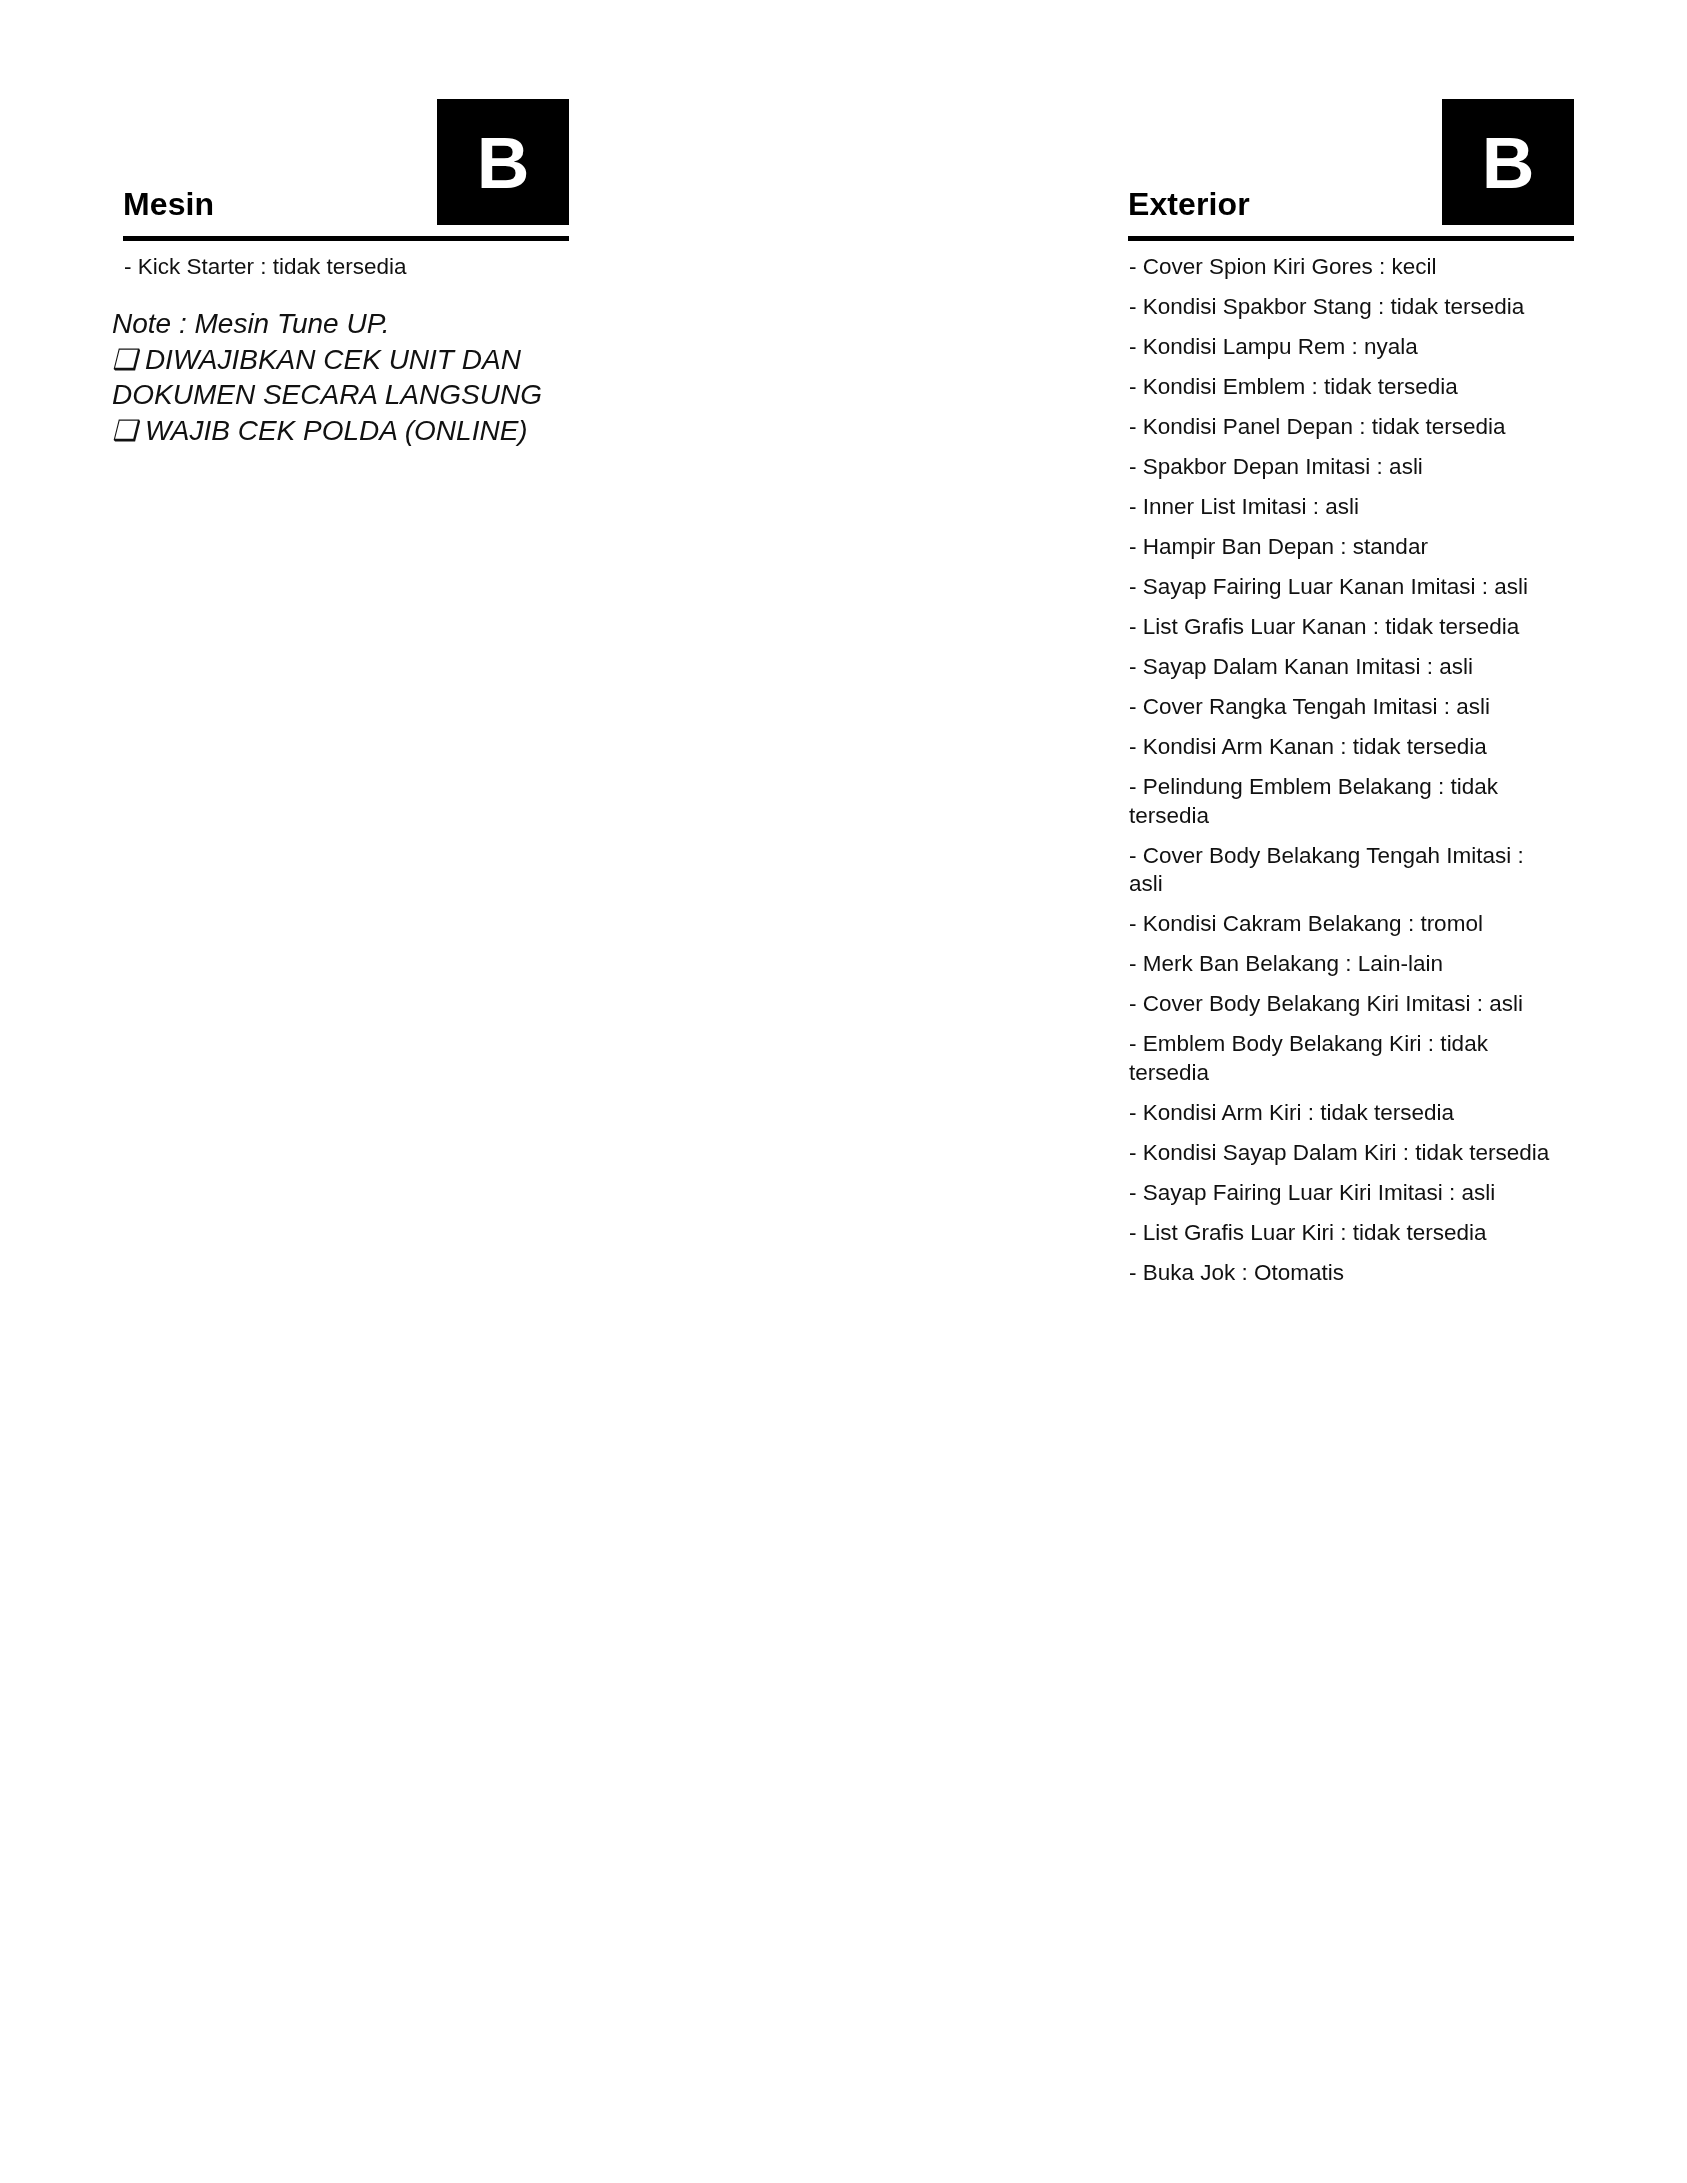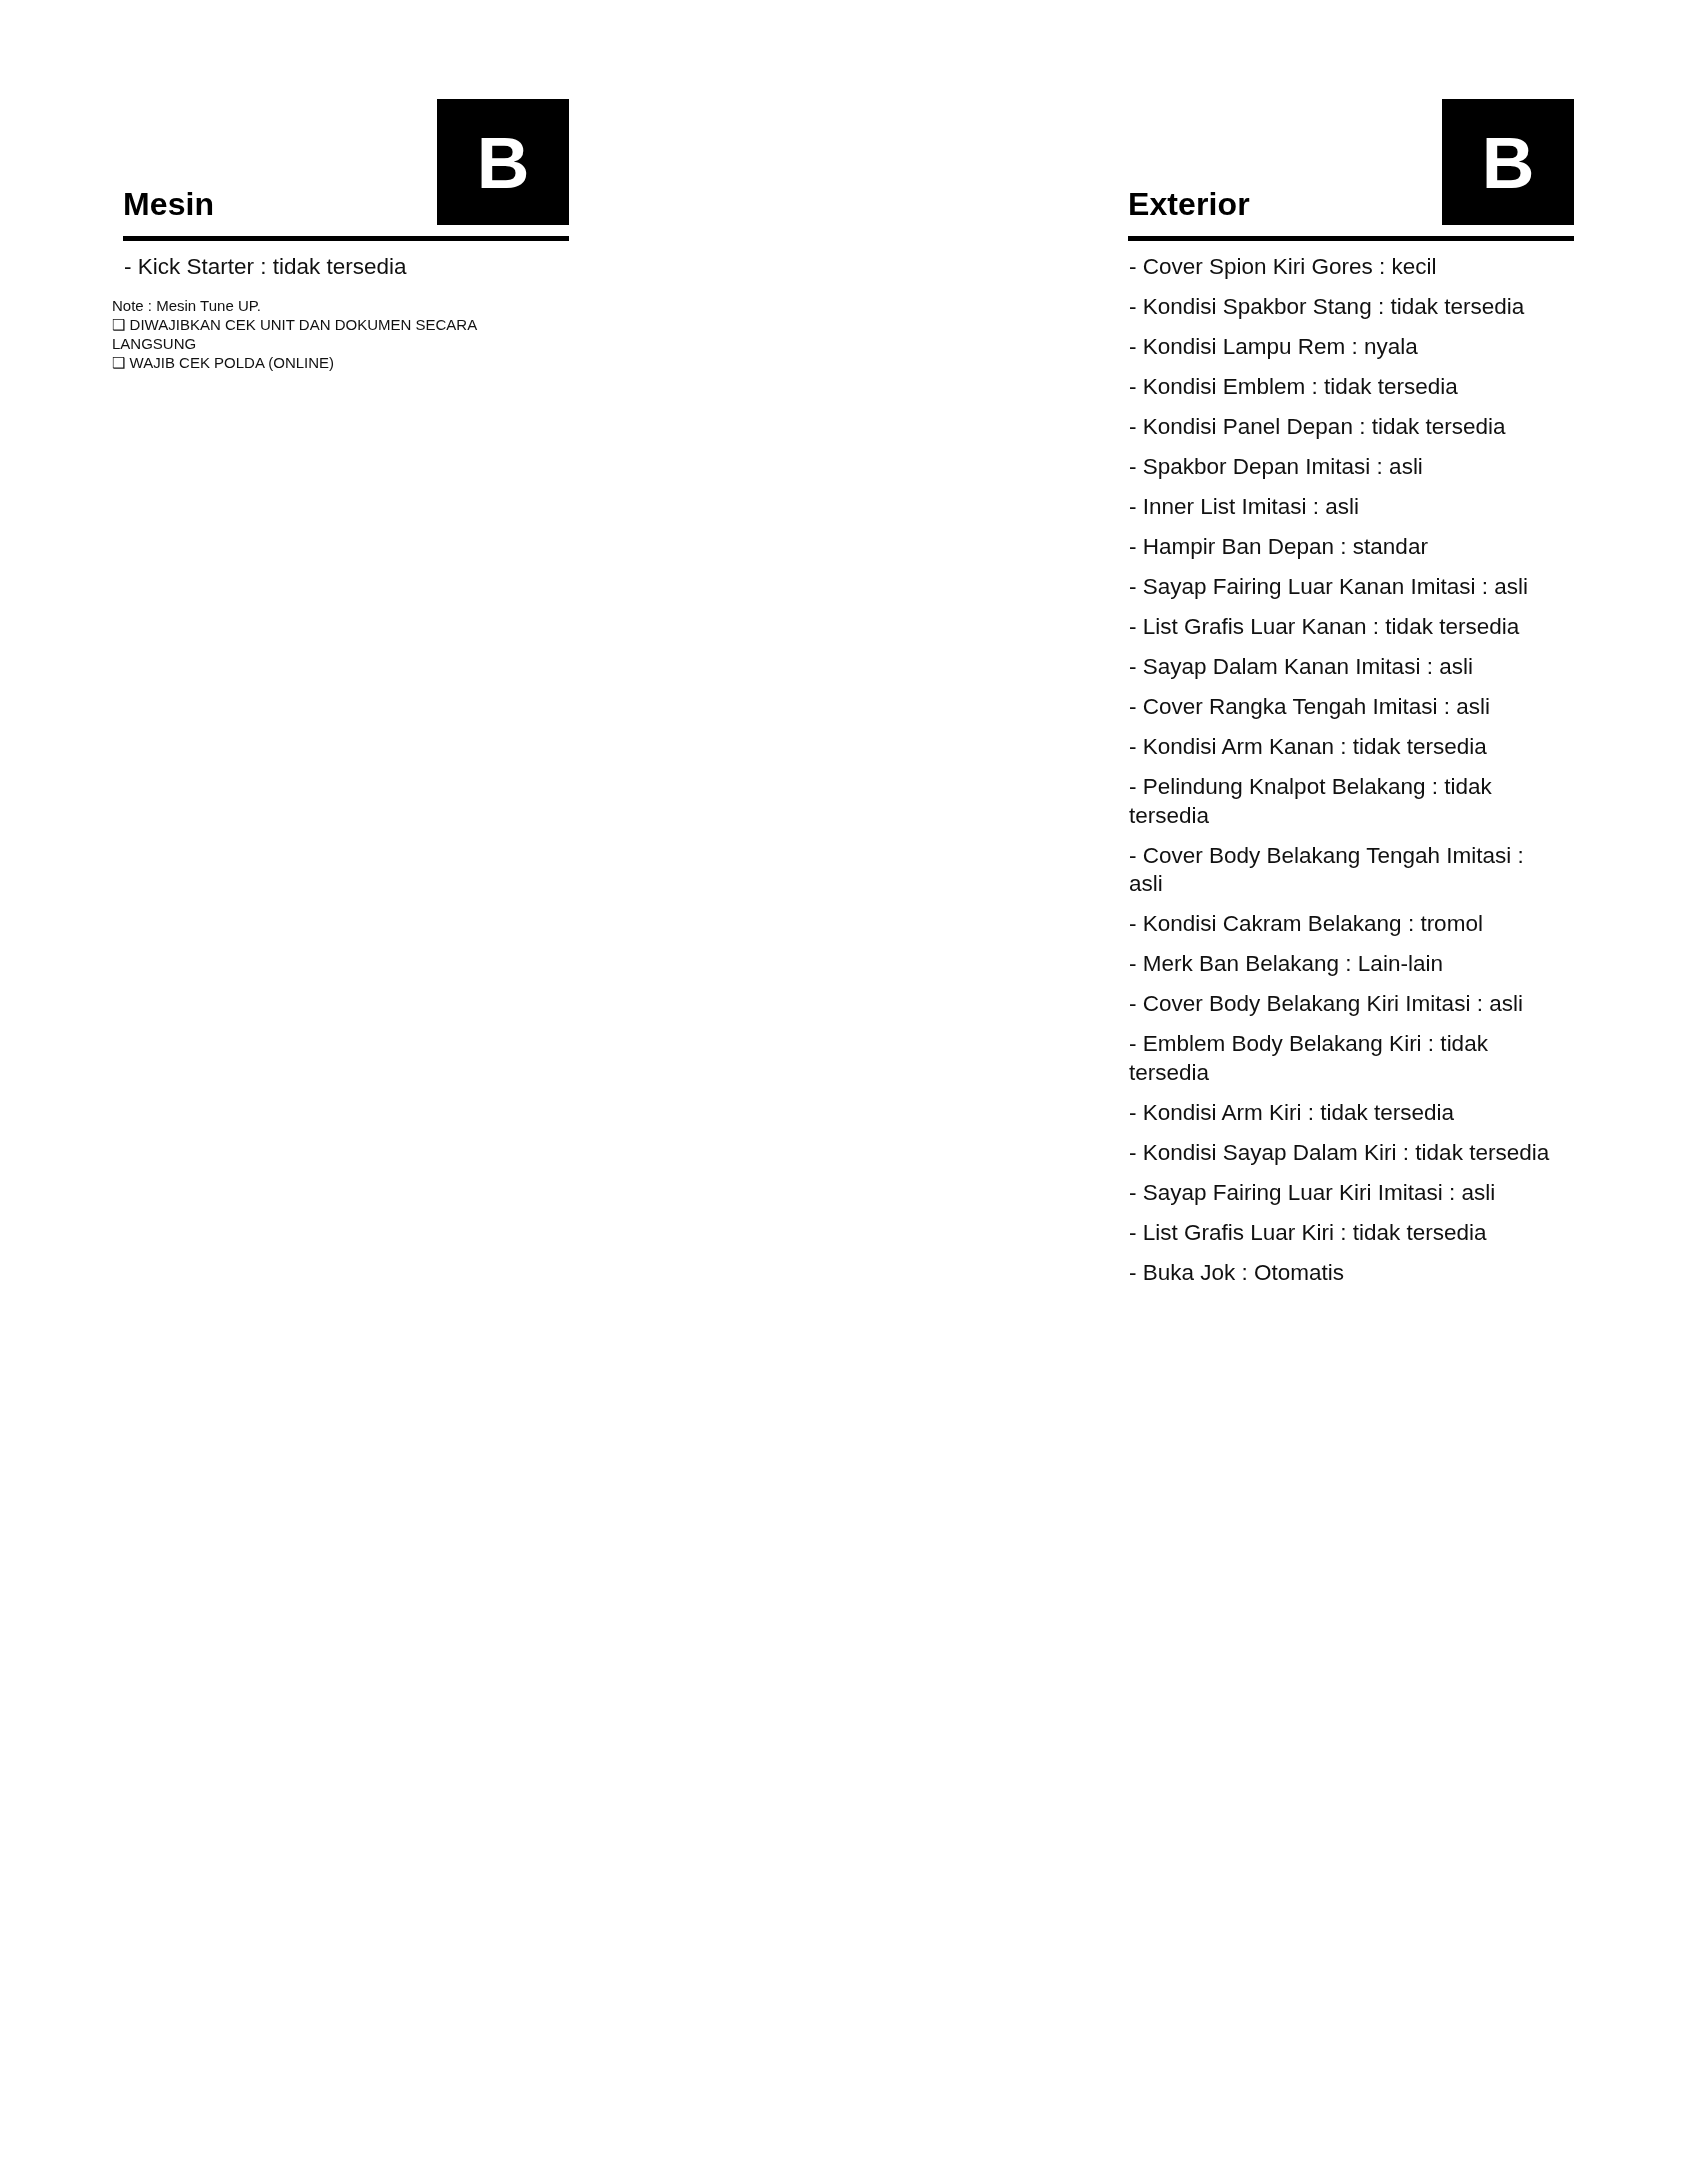--- a/index.html
+++ b/index.html
@@ -91,25 +91,26 @@
 
   .item {
     font-size: 22.5px;
     line-height: 1.28;
     color: #111111;
     margin-bottom: 11.2px;
     white-space: pre-wrap;
   }
 
   .note {
-    font-size: 15px;
+    font-size: 28px;
     line-height: 1.28;
     color: #111111;
-    margin-top: 14px;
+    margin-top: 24px;
     white-space: pre-wrap;
+    font-style: italic;
   }
 
   
   .col-left .item,
   .col-left .note {
     width: 437px;
   }
   .col-right .item,
   .col-right .note {
     width: 423px;
@@ -148,21 +149,21 @@
         <li class="item">- Kondisi Emblem : tidak tersedia</li>
         <li class="item">- Kondisi Panel Depan : tidak tersedia</li>
         <li class="item">- Spakbor Depan Imitasi : asli</li>
         <li class="item">- Inner List Imitasi : asli</li>
         <li class="item">- Hampir Ban Depan : standar</li>
         <li class="item">- Sayap Fairing Luar Kanan Imitasi : asli</li>
         <li class="item">- List Grafis Luar Kanan : tidak tersedia</li>
         <li class="item">- Sayap Dalam Kanan Imitasi : asli</li>
         <li class="item">- Cover Rangka Tengah Imitasi : asli</li>
         <li class="item">- Kondisi Arm Kanan : tidak tersedia</li>
-        <li class="item">- Pelindung Knalpot Belakang : tidak tersedia</li>
+        <li class="item">- Pelindung Emblem Belakang : tidak tersedia</li>
         <li class="item">- Cover Body Belakang Tengah Imitasi : asli</li>
         <li class="item">- Kondisi Cakram Belakang : tromol</li>
         <li class="item">- Merk Ban Belakang : Lain-lain</li>
         <li class="item">- Cover Body Belakang Kiri Imitasi : asli</li>
         <li class="item">- Emblem Body Belakang Kiri : tidak tersedia</li>
         <li class="item">- Kondisi Arm Kiri : tidak tersedia</li>
         <li class="item">- Kondisi Sayap Dalam Kiri : tidak tersedia</li>
         <li class="item">- Sayap Fairing Luar Kiri Imitasi : asli</li>
         <li class="item">- List Grafis Luar Kiri : tidak tersedia</li>
         <li class="item">- Buka Jok : Otomatis</li>

